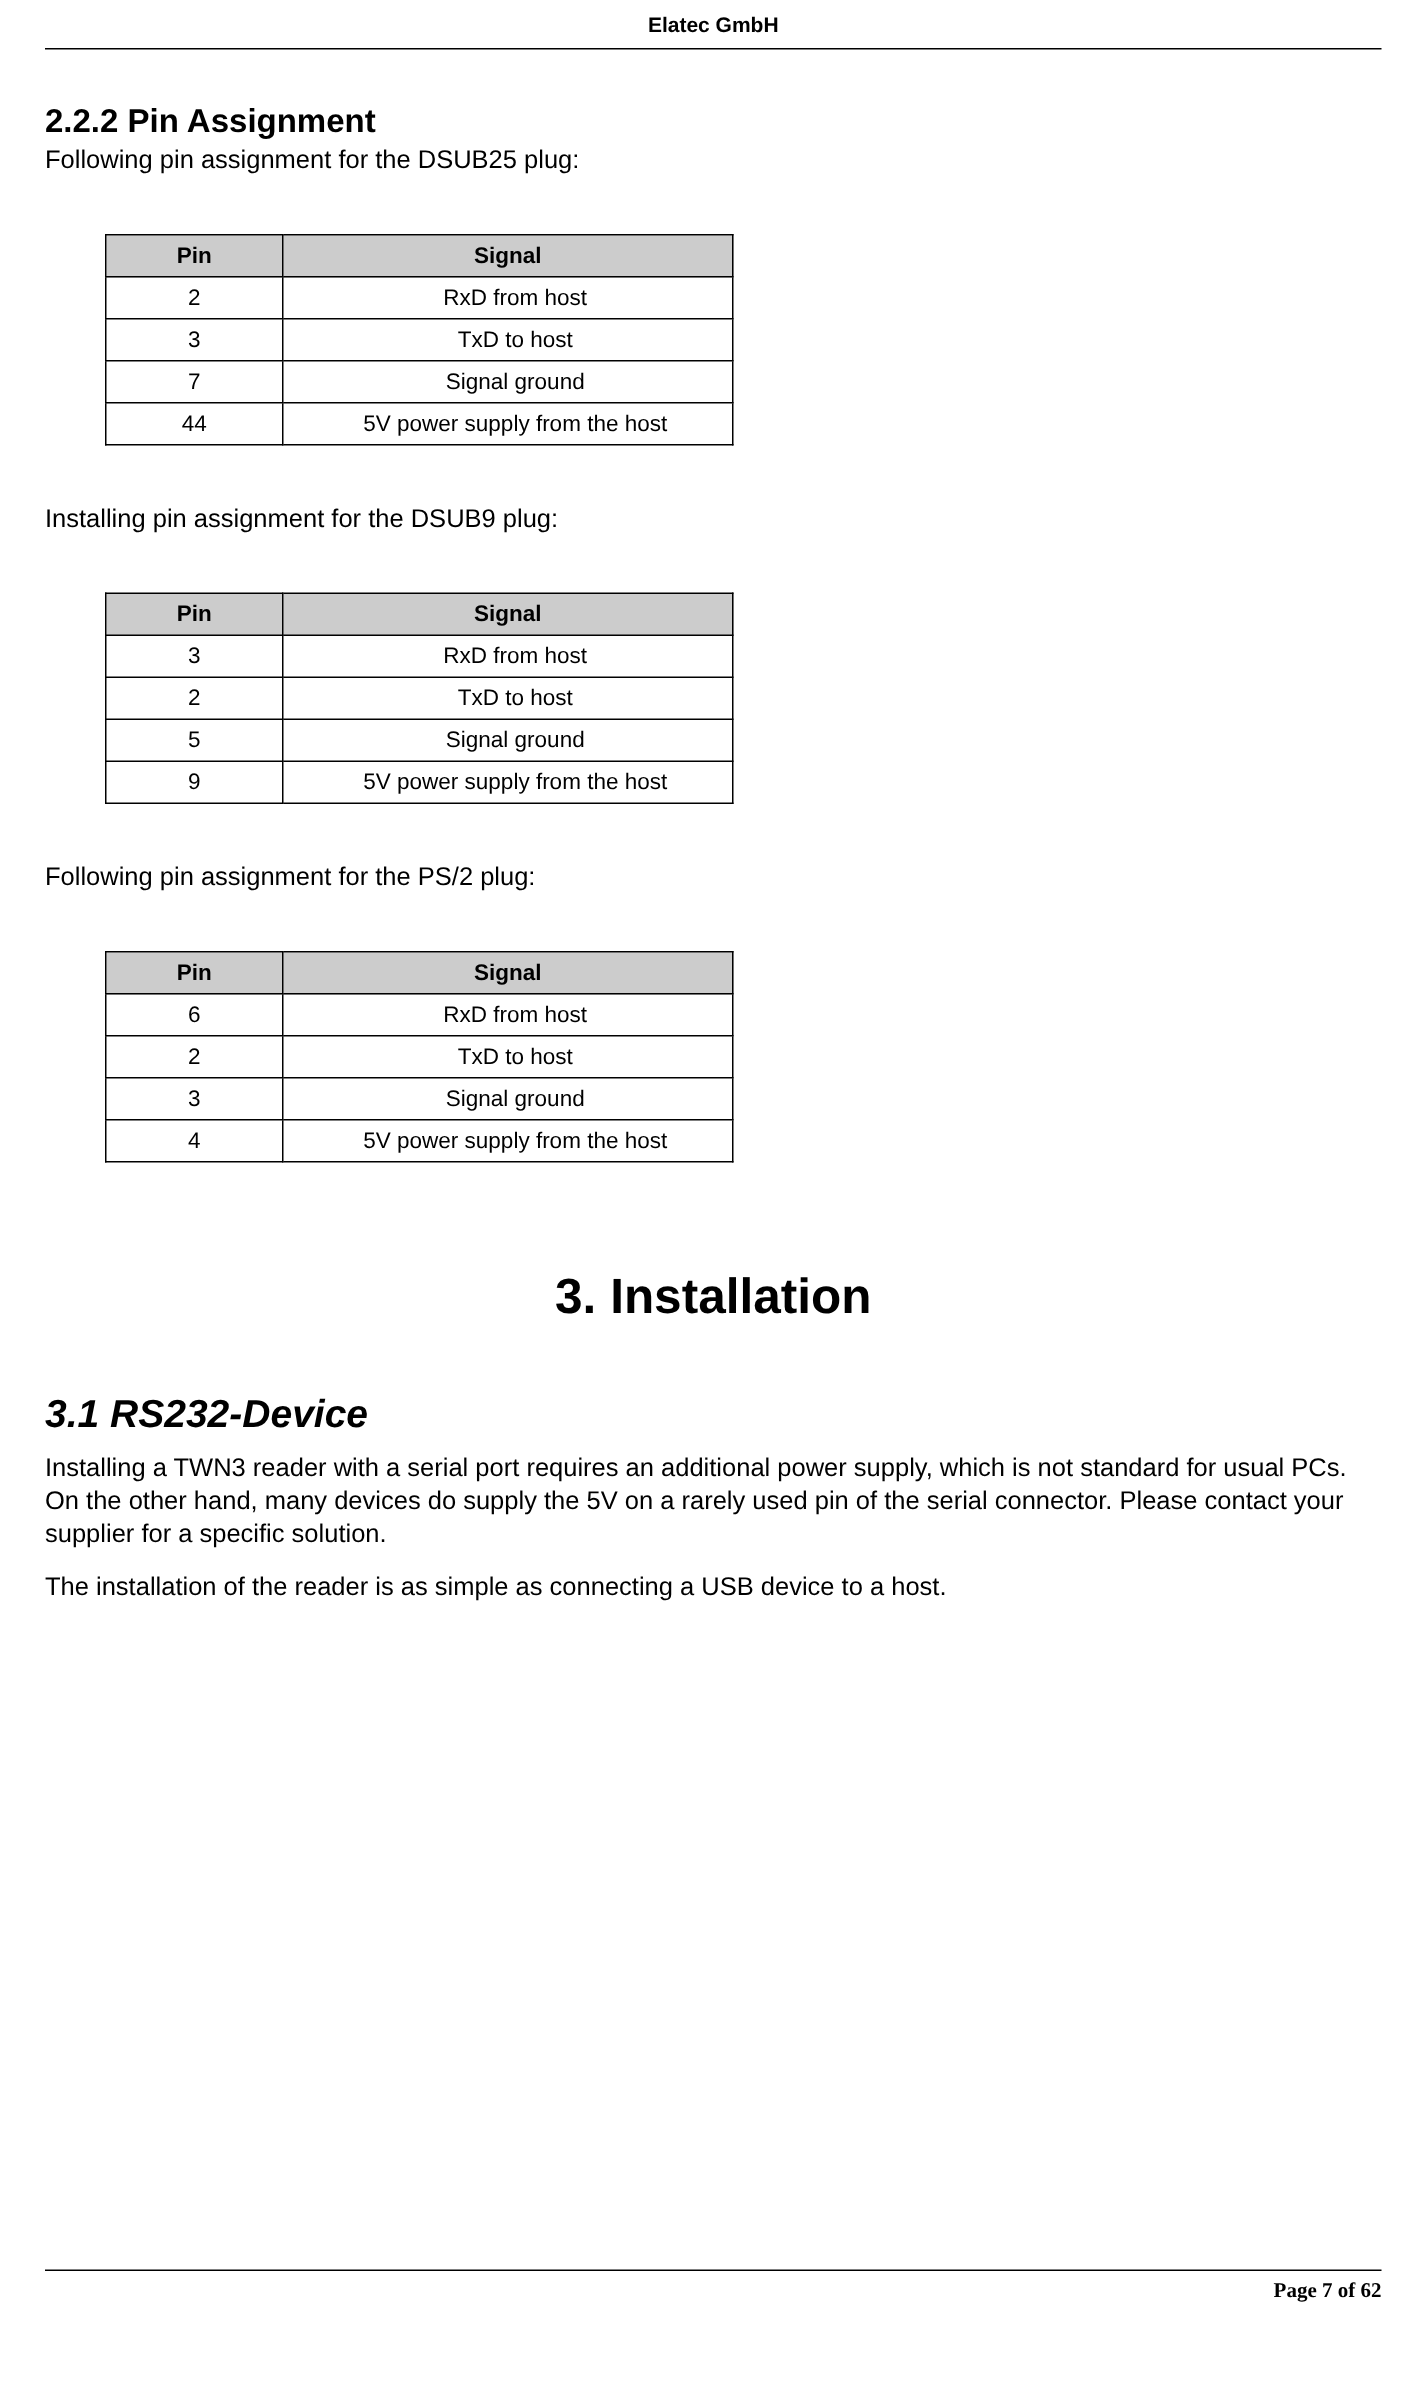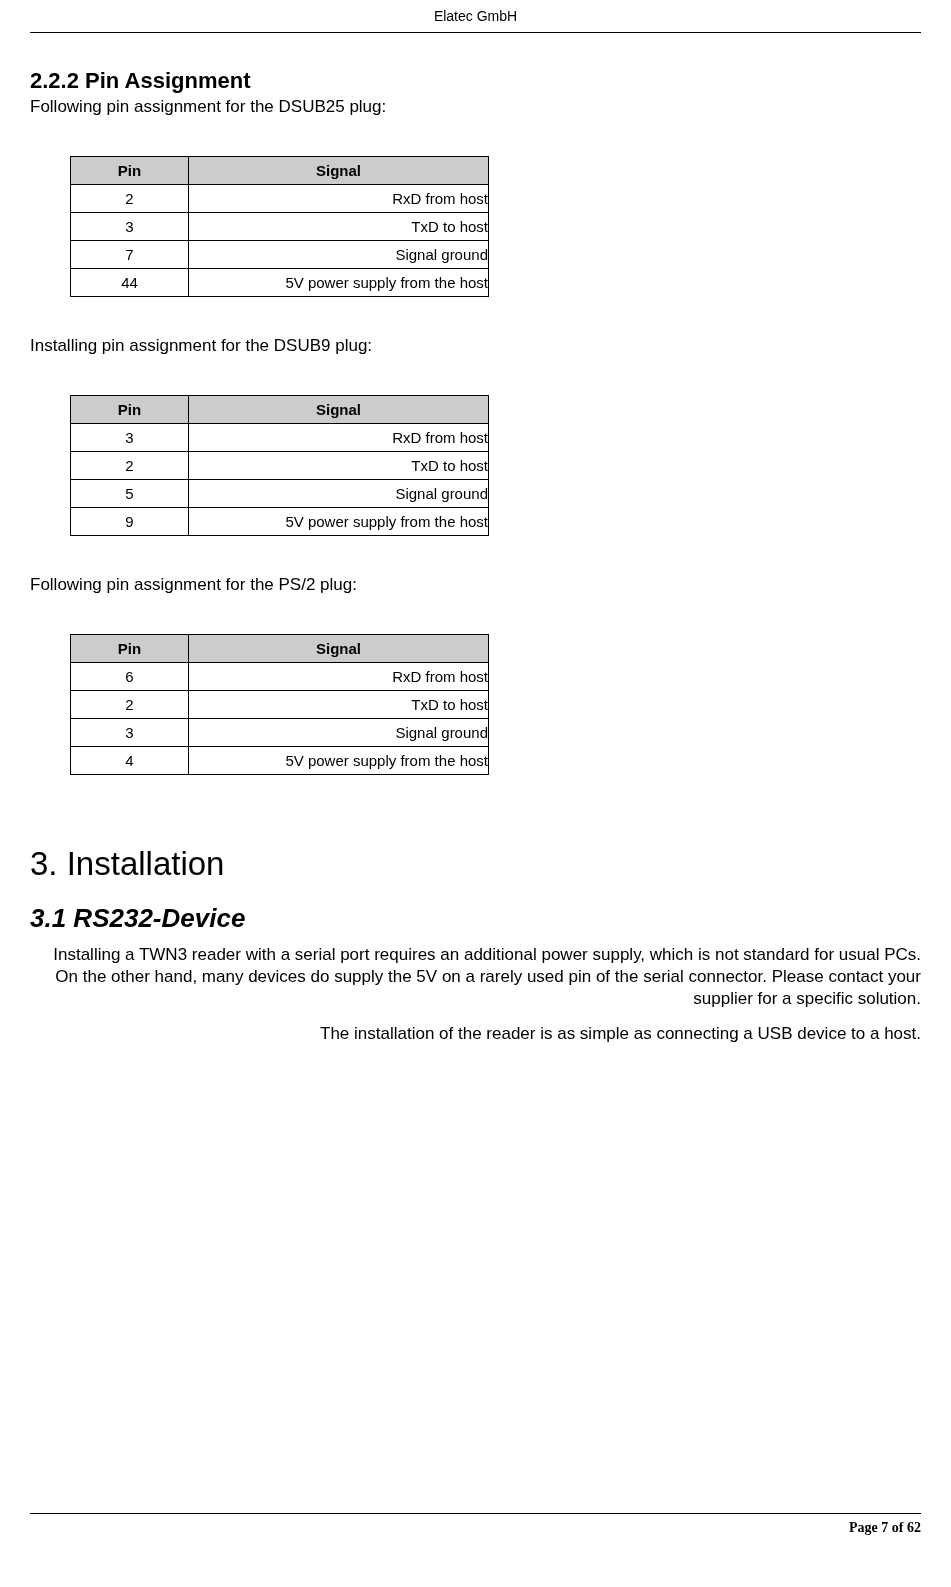--- a/index.html
+++ b/index.html
@@ -11,21 +11,21 @@
       font-family: Arial, Helvetica, sans-serif;
       background: #fff;
       width: 951px;
       margin: 0 auto;
       padding: 0 30px;
       font-size: 17px;
       color: #000;
     }
     .page-header {
       text-align: center;
-      font-weight: normal;
+      font-weight: bold;
       font-size: 14px;
       padding: 8px 0;
       border-bottom: 1.5px solid #000;
     }
     .content {
       padding-top: 35px;
       padding-bottom: 80px;
       min-height: 1480px;
     }
     .heading-3 {
@@ -33,21 +33,20 @@
       font-weight: bold;
       margin-bottom: 2px;
     }
     .para {
       margin-bottom: 38px;
       line-height: 1.3;
     }
     .para-tight {
       margin-bottom: 12px;
       line-height: 1.3;
-      text-align: right;
     }
     .pin-table {
       border-collapse: collapse;
       border: 1.5px solid #000;
       margin-left: 40px;
       margin-bottom: 38px;
       font-size: 15px;
     }
     .pin-table th, .pin-table td {
       border: 1px solid #000;
@@ -59,35 +58,36 @@
       font-weight: bold;
       text-align: center;
     }
     .pin-table .col-pin {
       width: 118px;
       text-align: center;
     }
     .pin-table .col-signal {
       width: 300px;
       padding-left: 10px;
-      text-align: right;
+      text-align: center;
     }
     .pin-table th.col-signal {
       text-align: center;
       padding-left: 0;
     }
     .pin-table thead tr {
       border-bottom: 1.5px solid #000;
       padding-left: 12px;
     }
     .heading-1 {
       font-size: 33px;
-      font-weight: normal;
+      font-weight: bold;
       margin-top: 70px;
-      margin-bottom: 20px;
+      margin-bottom: 44px;
+      text-align: center;
     }
     .heading-2 {
       font-size: 26px;
       font-weight: bold;
       font-style: italic;
       margin-bottom: 10px;
     }
     .page-footer {
       border-top: 1.5px solid #000;
       text-align: right;

